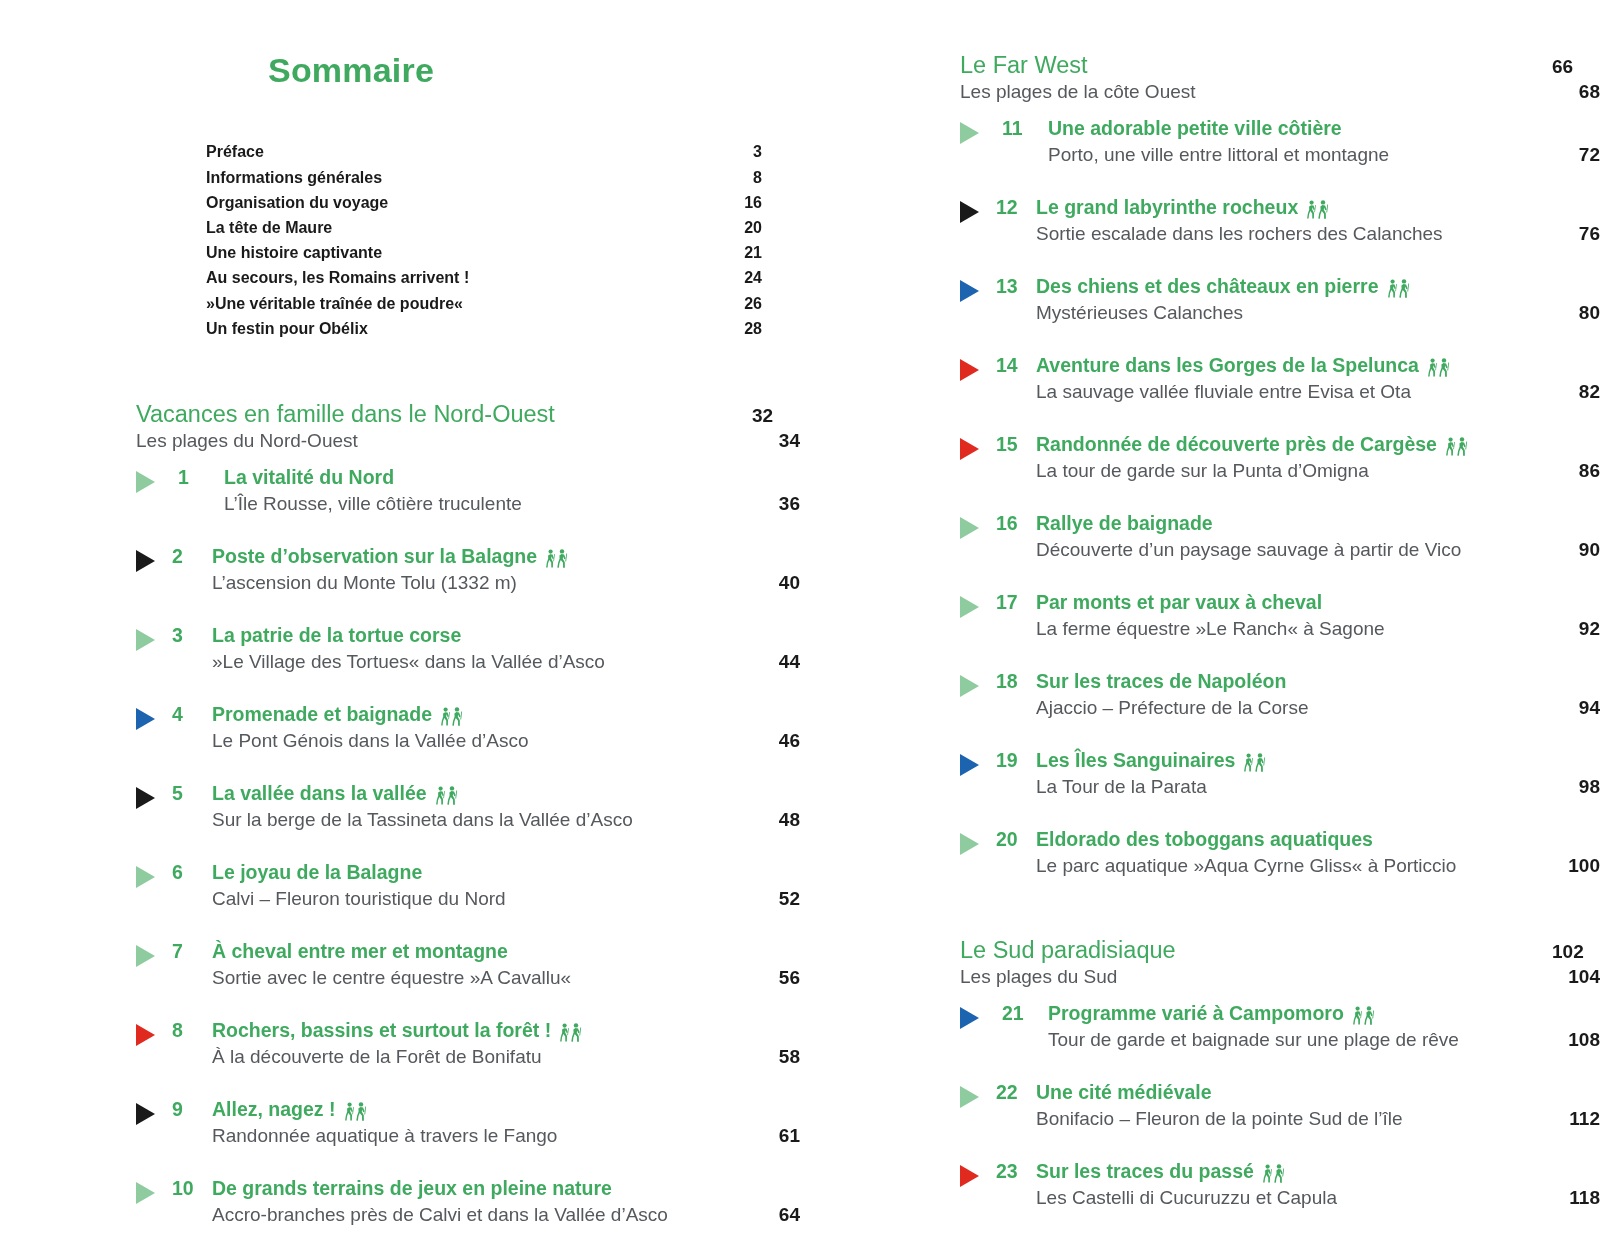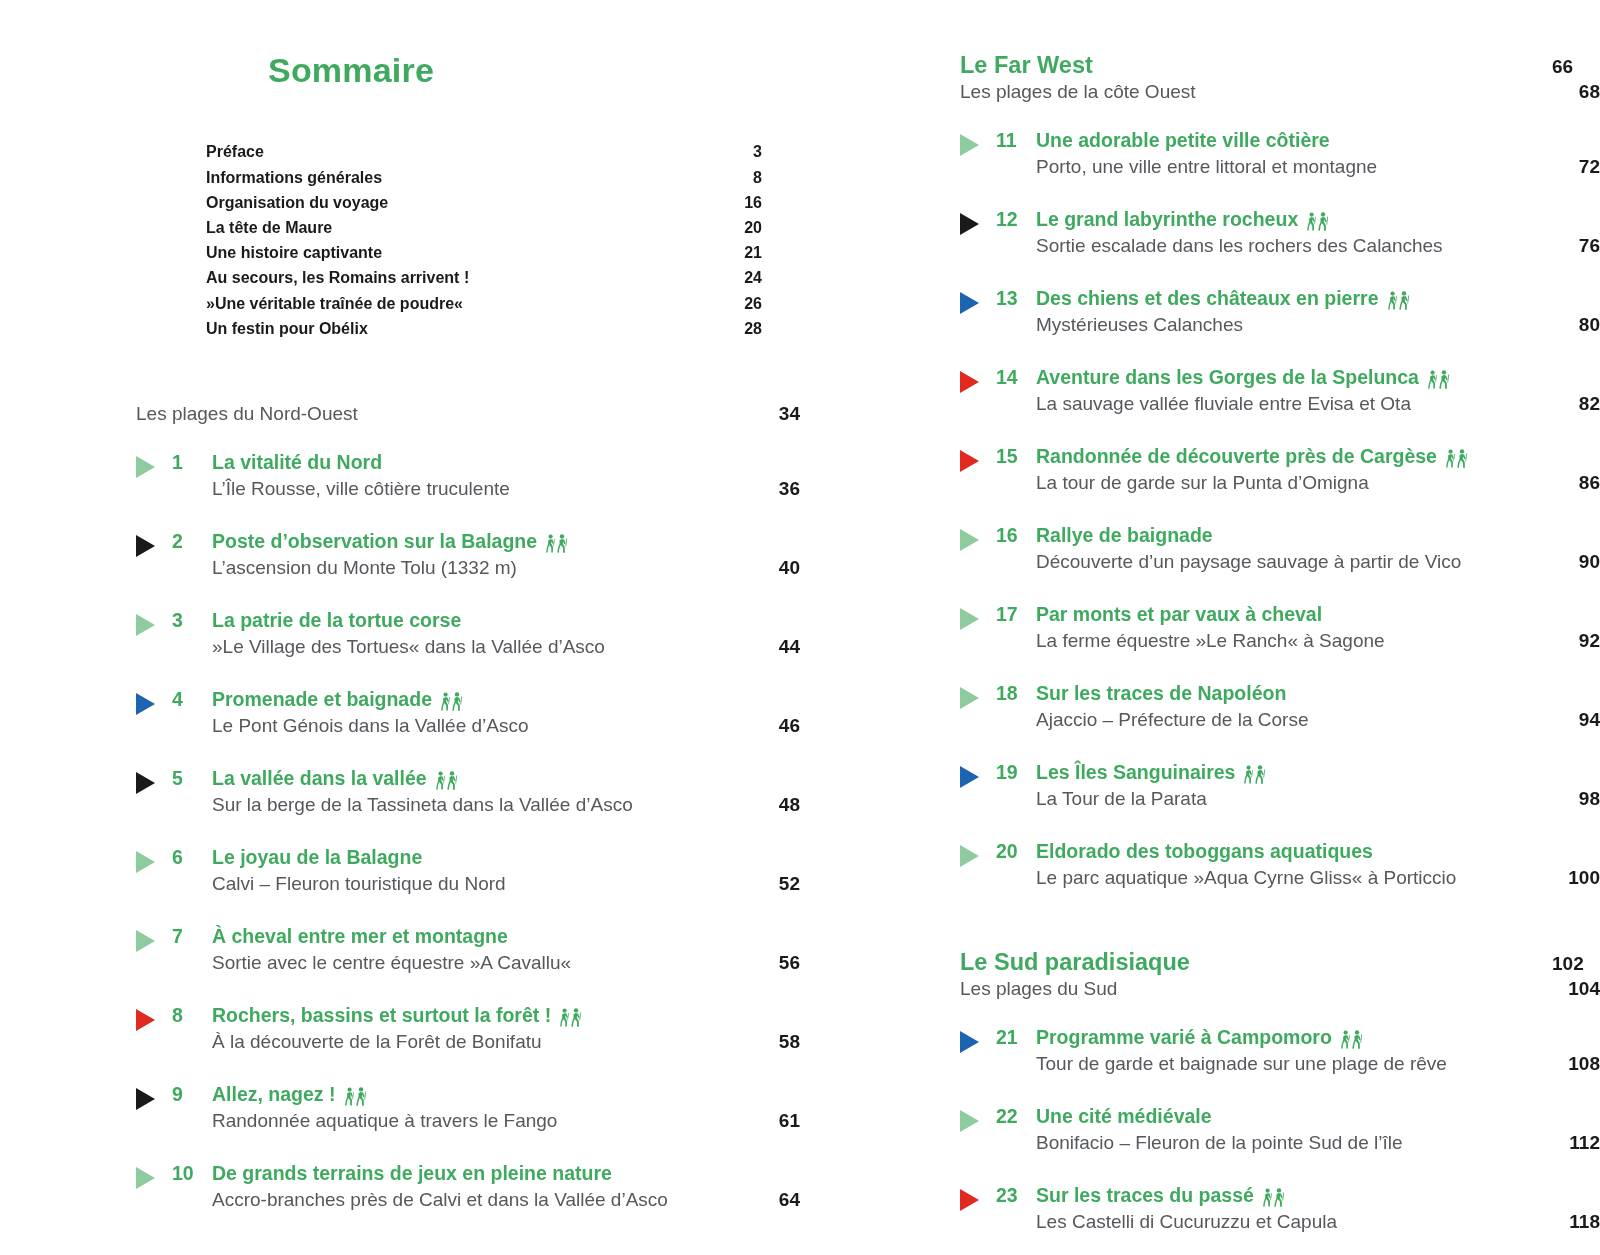--- a/index.html
+++ b/index.html
@@ -70,21 +70,21 @@
 
   
   .chapter { margin-top: 0; }
   .chapter-head {
     display: flex;
     align-items: baseline;
   }
   .chapter-head .ch-title {
     color: #3faa5f;
     font-size: 23.5px;
-    font-weight: bold;
+    font-weight: normal;
     flex: 1 1 auto;
     white-space: nowrap;
   }
   .chapter-head .ch-page {
     flex: 0 0 auto;
     width: 48px;
     text-align: left;
     font-size: 19px;
     font-weight: bold;
     color: #1a1a1a;
@@ -186,21 +186,21 @@
     margin-left: 9px;
     width: 26px;
     height: 20px;
     vertical-align: middle;
     flex: 0 0 auto;
   }
   .hikers svg { display: block; }
 
   
   .chapter.first { margin-top: 0; }
-  .entry.first { margin-top: 24px; }
+  .entry.first { margin-top: 12px; gap: 6px; }
 </style>
 </head>
 <body>
 
 <div class="page">
 
   <div class="col col-left">
 
     <h1 class="sommaire-title">Sommaire</h1>
 
@@ -235,20 +235,24 @@
         </div>
         <div class="front-row">
           <span class="fl-label">Un festin pour Obélix</span>
           <span class="fl-page">28</span>
         </div>
       </div>
 
     <div style="height:60px"></div>
 
     <div class="chapter first">
+      <div class="chapter-head">
+        <span class="ch-title">Vacances en famille dans le Nord-Ouest</span>
+        <span class="ch-page">32</span>
+      </div>
       <div class="chapter-sub">
         <span class="cs-title">Les plages du Nord-Ouest</span>
         <span class="cs-page">34</span>
       </div>
     </div>
 
     <div id="left-entries">
         <div class="entry first">
           <span class="marker">
             <span class="tri lightgreen"></span>

